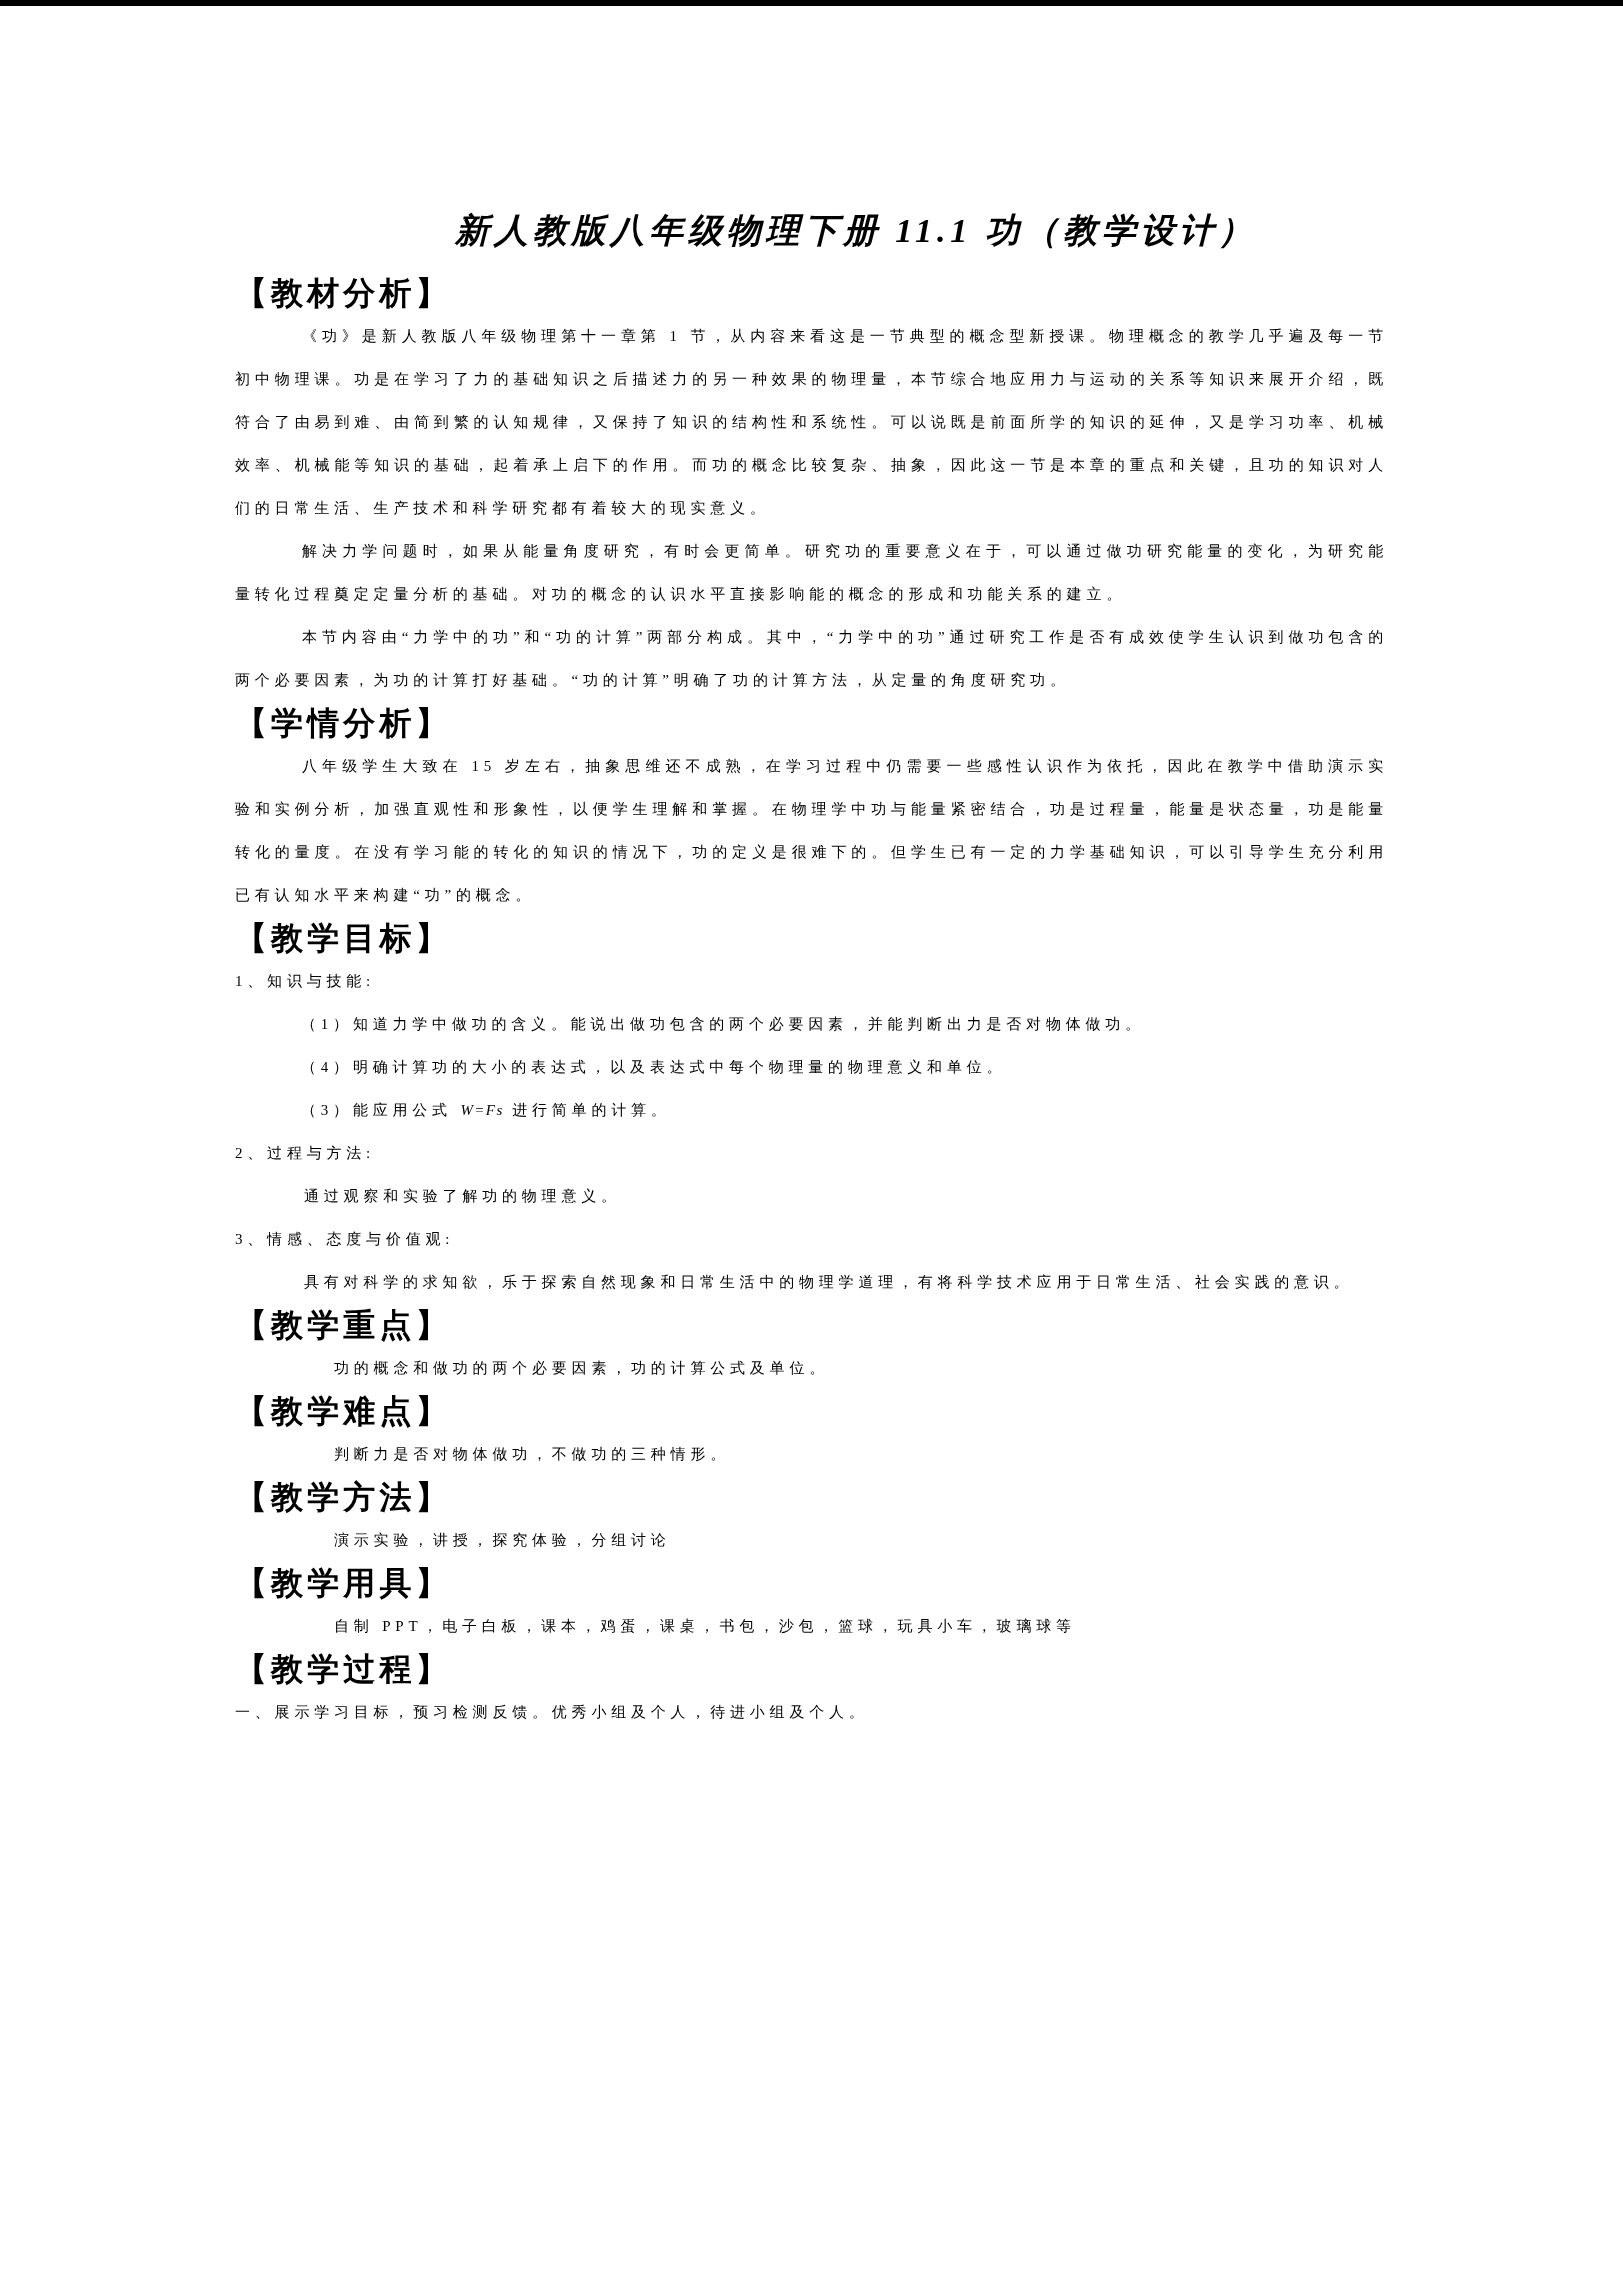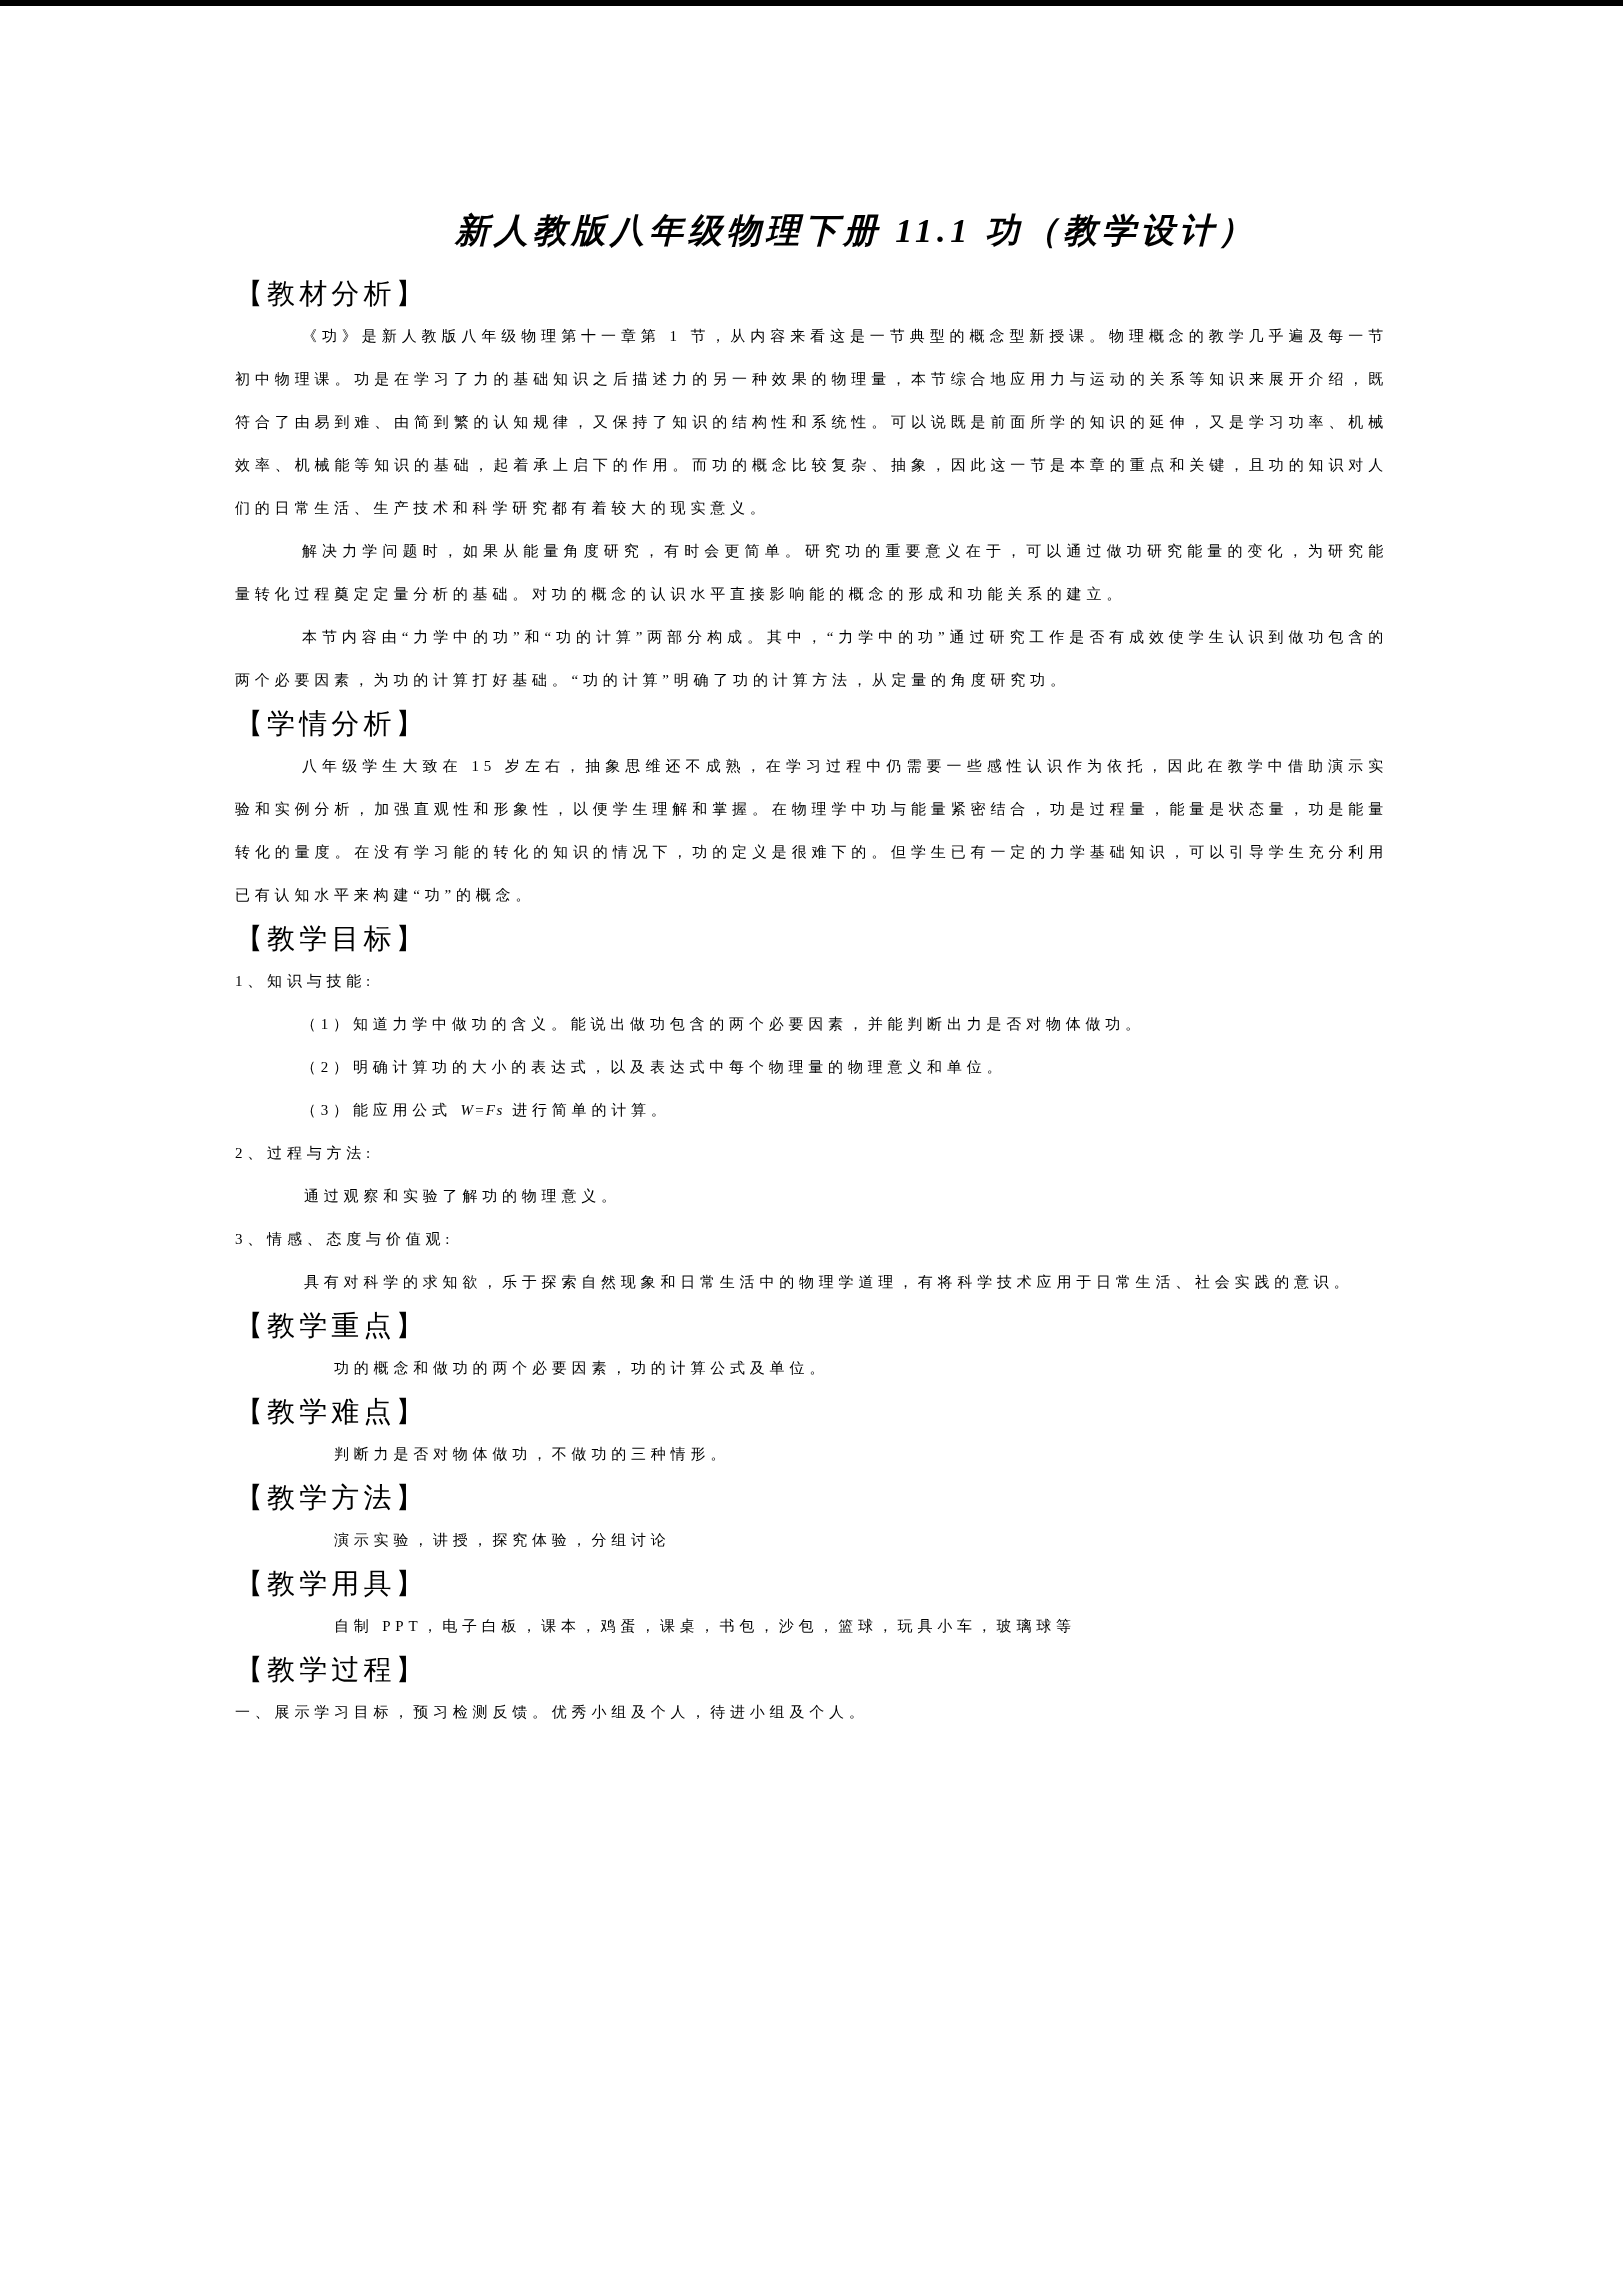--- a/index.html
+++ b/index.html
@@ -34,22 +34,22 @@
     white-space: nowrap;
     font-style: italic;
   }
   .row {
     font-size: 15px;
     line-height: 43px;
     letter-spacing: 4.8px;
     margin: 0;
   }
   .heading {
-    font-size: 28px;
-    font-weight: normal;
+    font-size: 32px;
+    font-weight: bold;
     letter-spacing: 4.1px;
   }
   .para {
     text-indent: 67px;
     text-align: justify;
   }
   .para-deep {
     text-indent: 99px;
     text-align: justify;
   }
@@ -89,21 +89,21 @@
 
   <section>
     <p class="row heading">【学情分析】</p>
     <p class="row para">八年级学生大致在 15 岁左右，抽象思维还不成熟，在学习过程中仍需要一些感性认识作为依托，因此在教学中借助演示实验和实例分析，加强直观性和形象性，以便学生理解和掌握。在物理学中功与能量紧密结合，功是过程量，能量是状态量，功是能量转化的量度。在没有学习能的转化的知识的情况下，功的定义是很难下的。但学生已有一定的力学基础知识，可以引导学生充分利用已有认知水平来构建“功”的概念。</p>
   </section>
 
   <section>
     <p class="row heading">【教学目标】</p>
     <p class="row goal-label">1、知识与技能:</p>
     <p class="row goal-sub">（1）知道力学中做功的含义。能说出做功包含的两个必要因素，并能判断出力是否对物体做功。</p>
-    <p class="row goal-sub">（2）明确计算功的大小的表达式，以及表达式中每个物理量的物理意义和单位。</p>
+    <p class="row goal-sub">（4）明确计算功的大小的表达式，以及表达式中每个物理量的物理意义和单位。</p>
     <p class="row goal-sub"><span>（3）能应用公式 </span><span class="formula">W=Fs</span><span> 进行简单的计算。</span></p>
     <p class="row goal-label">2、过程与方法:</p>
     <p class="row goal-body">通过观察和实验了解功的物理意义。</p>
     <p class="row goal-label">3、情感、态度与价值观:</p>
     <p class="row goal-body">具有对科学的求知欲，乐于探索自然现象和日常生活中的物理学道理，有将科学技术应用于日常生活、社会实践的意识。</p>
   </section>
 
   <section>
     <p class="row heading">【教学重点】</p>
     <p class="row para-deep">功的概念和做功的两个必要因素，功的计算公式及单位。</p>

